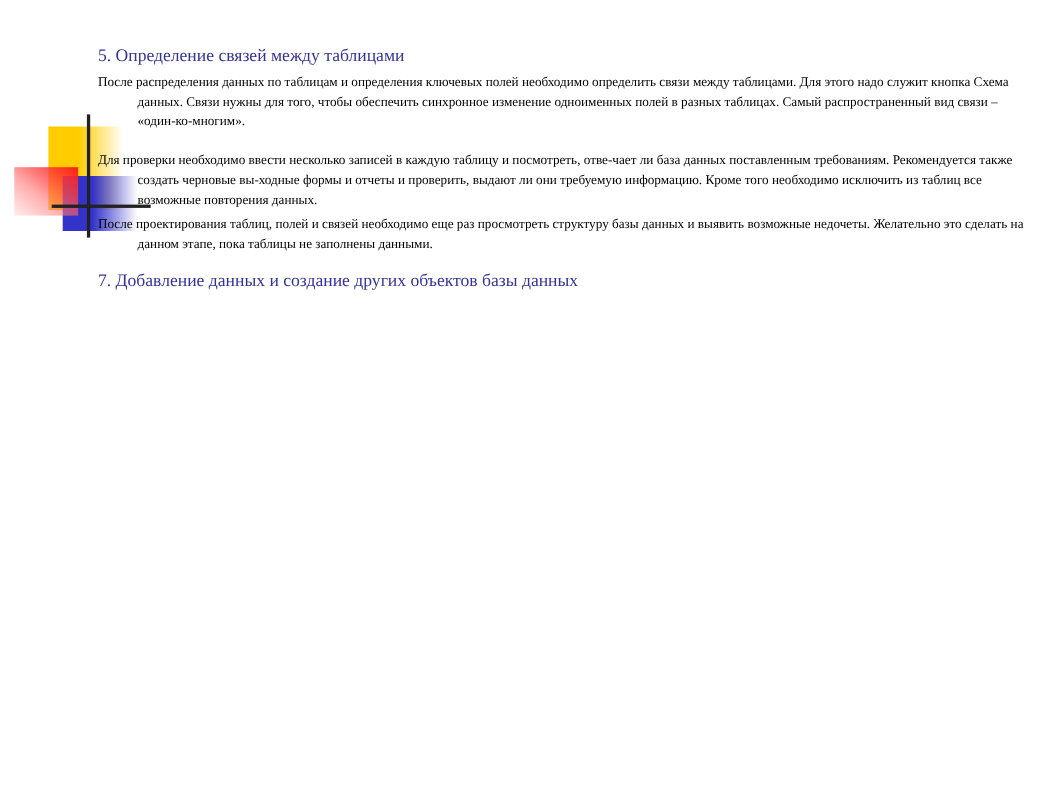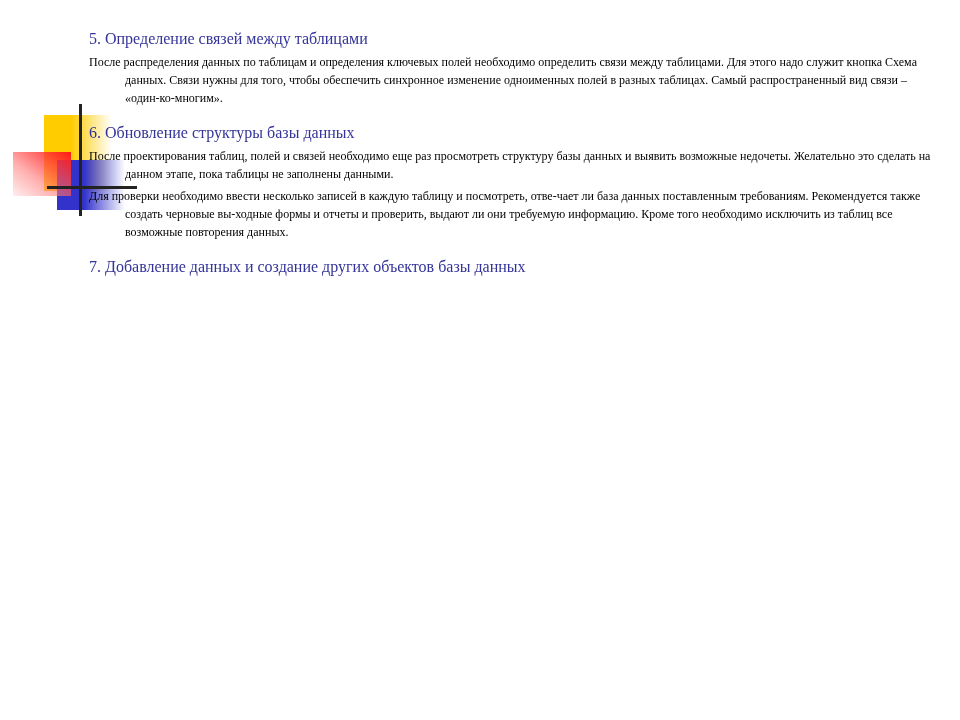--- a/index.html
+++ b/index.html
@@ -10,41 +10,40 @@
   .deco { position: absolute; }
   .yellow { left: 44px; top: 115px; width: 68px; height: 76px;
     background: linear-gradient(to right, #ffcc00 0%, #ffcc00 40%, rgba(255,204,0,0) 100%); }
   .blue { left: 57px; top: 160px; width: 68px; height: 50px;
     background: linear-gradient(to right, #3333cc 0%, #3333cc 40%, rgba(51,51,204,0) 100%); }
   .red { left: 13px; top: 152px; width: 58px; height: 44px;
     background: linear-gradient(to bottom left, #ff1a1a 0%, rgba(255,120,120,0.6) 60%, rgba(255,200,200,0.3) 100%); }
   .vline { left: 79px; top: 104px; width: 3px; height: 112px; background: #222; }
   .hline { left: 47px; top: 186px; width: 90px; height: 3px; background: #222; }
 
-  .content { position: absolute; left: 89px; top: 30px; width: 850px; font-family: Liberation Serif, serif; }
+  .content { position: absolute; left: 89px; top: 42px; width: 850px; font-family: Liberation Serif, serif; }
   .heading { color: #333399; font-size: 16px; line-height: 18px; margin: 0 0 5px 0; }
   .para { color: #000; font-size: 12px; line-height: 18px; margin: 0 0 4px 0;
     padding-left: 36px; text-indent: -36px; }
   .section { margin-bottom: 17px; }
 </style>
 </head>
 <body>
 
 <div class="deco yellow"></div>
 <div class="deco blue"></div>
 <div class="deco red"></div>
 <div class="deco vline"></div>
 <div class="deco hline"></div>
 
 <div class="content">
   <div class="section">
     <div class="heading">5. Определение связей между таблицами</div>
     <p class="para">После распределения данных по таблицам и определения ключевых полей необходимо определить связи между таблицами. Для этого надо служит кнопка Схема данных. Связи нужны для того, чтобы обеспечить синхронное изменение одноименных полей в разных таблицах. Самый распространенный вид связи – «один-ко-многим».</p>
   </div>
   <div class="section">
-    <div class="heading">6. Обновление структуры базы данных</div>
+    <p class="para">Для проверки необходимо ввести несколько записей в каждую таблицу и посмотреть, отве-чает ли база данных поставленным требованиям. Рекомендуется также создать черновые вы-ходные формы и отчеты и проверить, выдают ли они требуемую информацию. Кроме того необходимо исключить из таблиц все возможные повторения данных.</p>
     <p class="para">После проектирования таблиц, полей и связей необходимо еще раз просмотреть структуру базы данных и выявить возможные недочеты. Желательно это сделать на данном этапе, пока таблицы не заполнены данными.</p>
-    <p class="para">Для проверки необходимо ввести несколько записей в каждую таблицу и посмотреть, отве-чает ли база данных поставленным требованиям. Рекомендуется также создать черновые вы-ходные формы и отчеты и проверить, выдают ли они требуемую информацию. Кроме того необходимо исключить из таблиц все возможные повторения данных.</p>
   </div>
   <div class="section">
     <div class="heading">7. Добавление данных и создание других объектов базы данных</div>
   </div>
 </div>
 
 </body></html>

